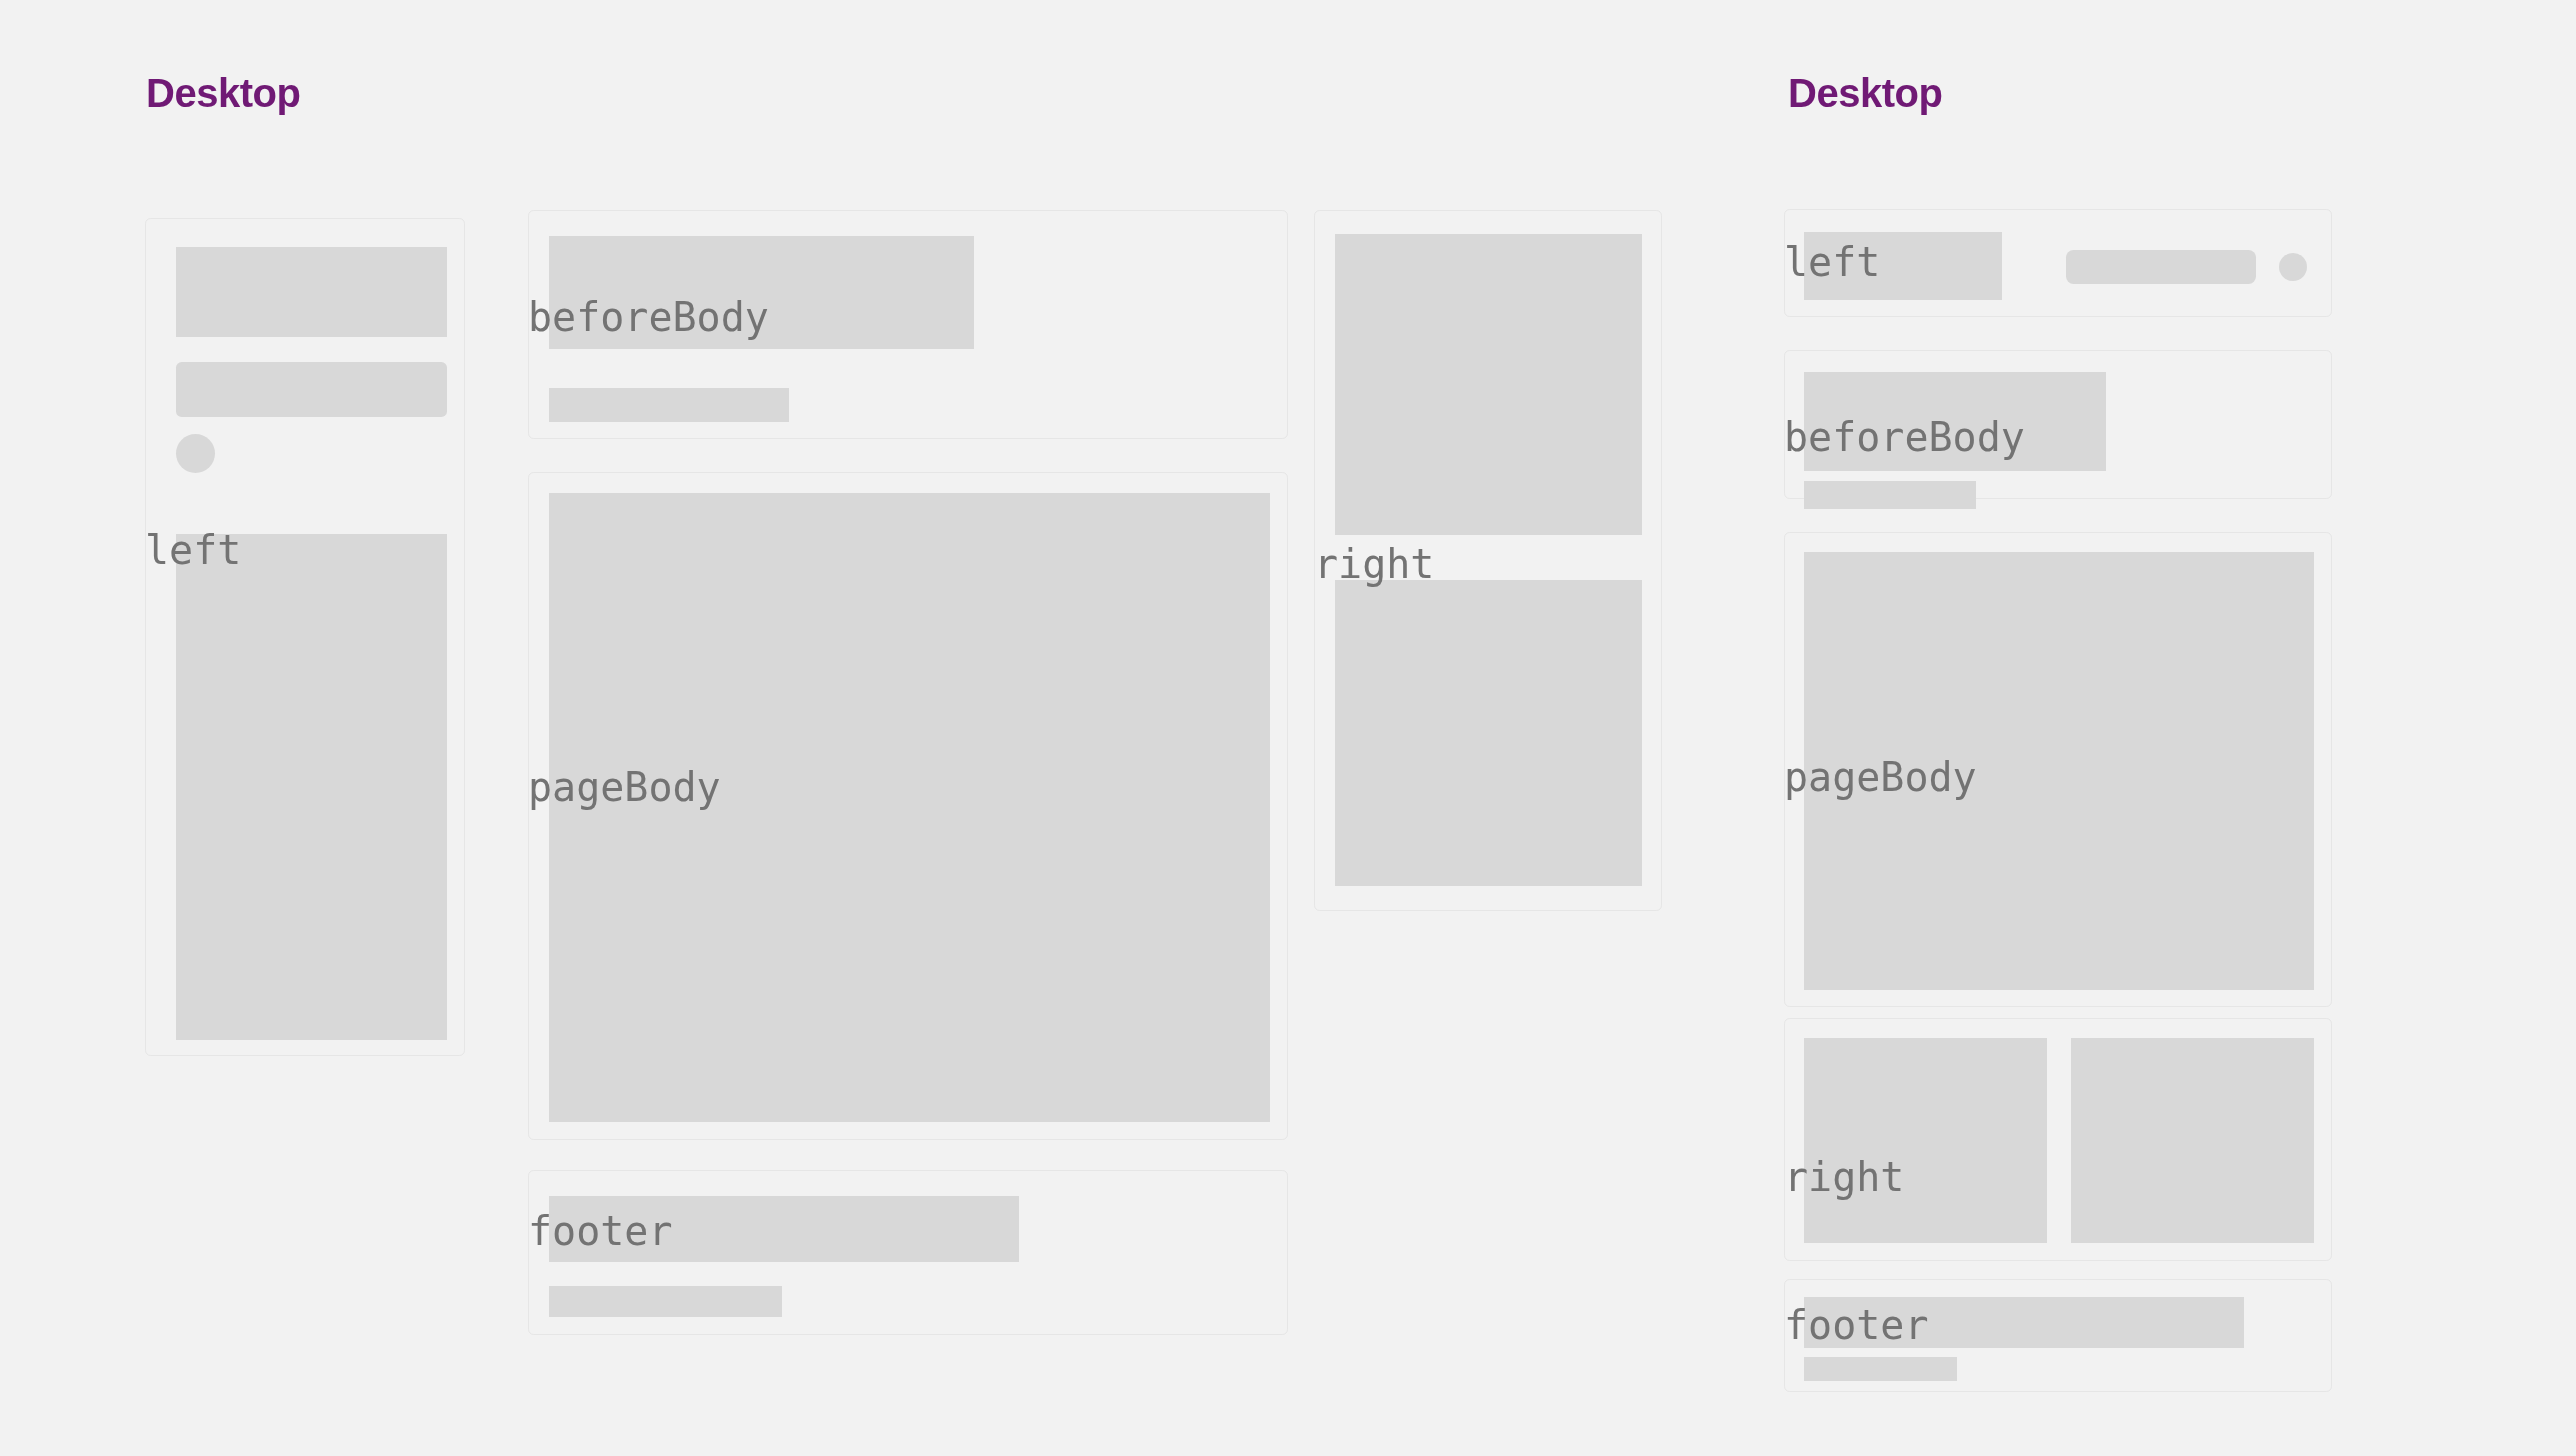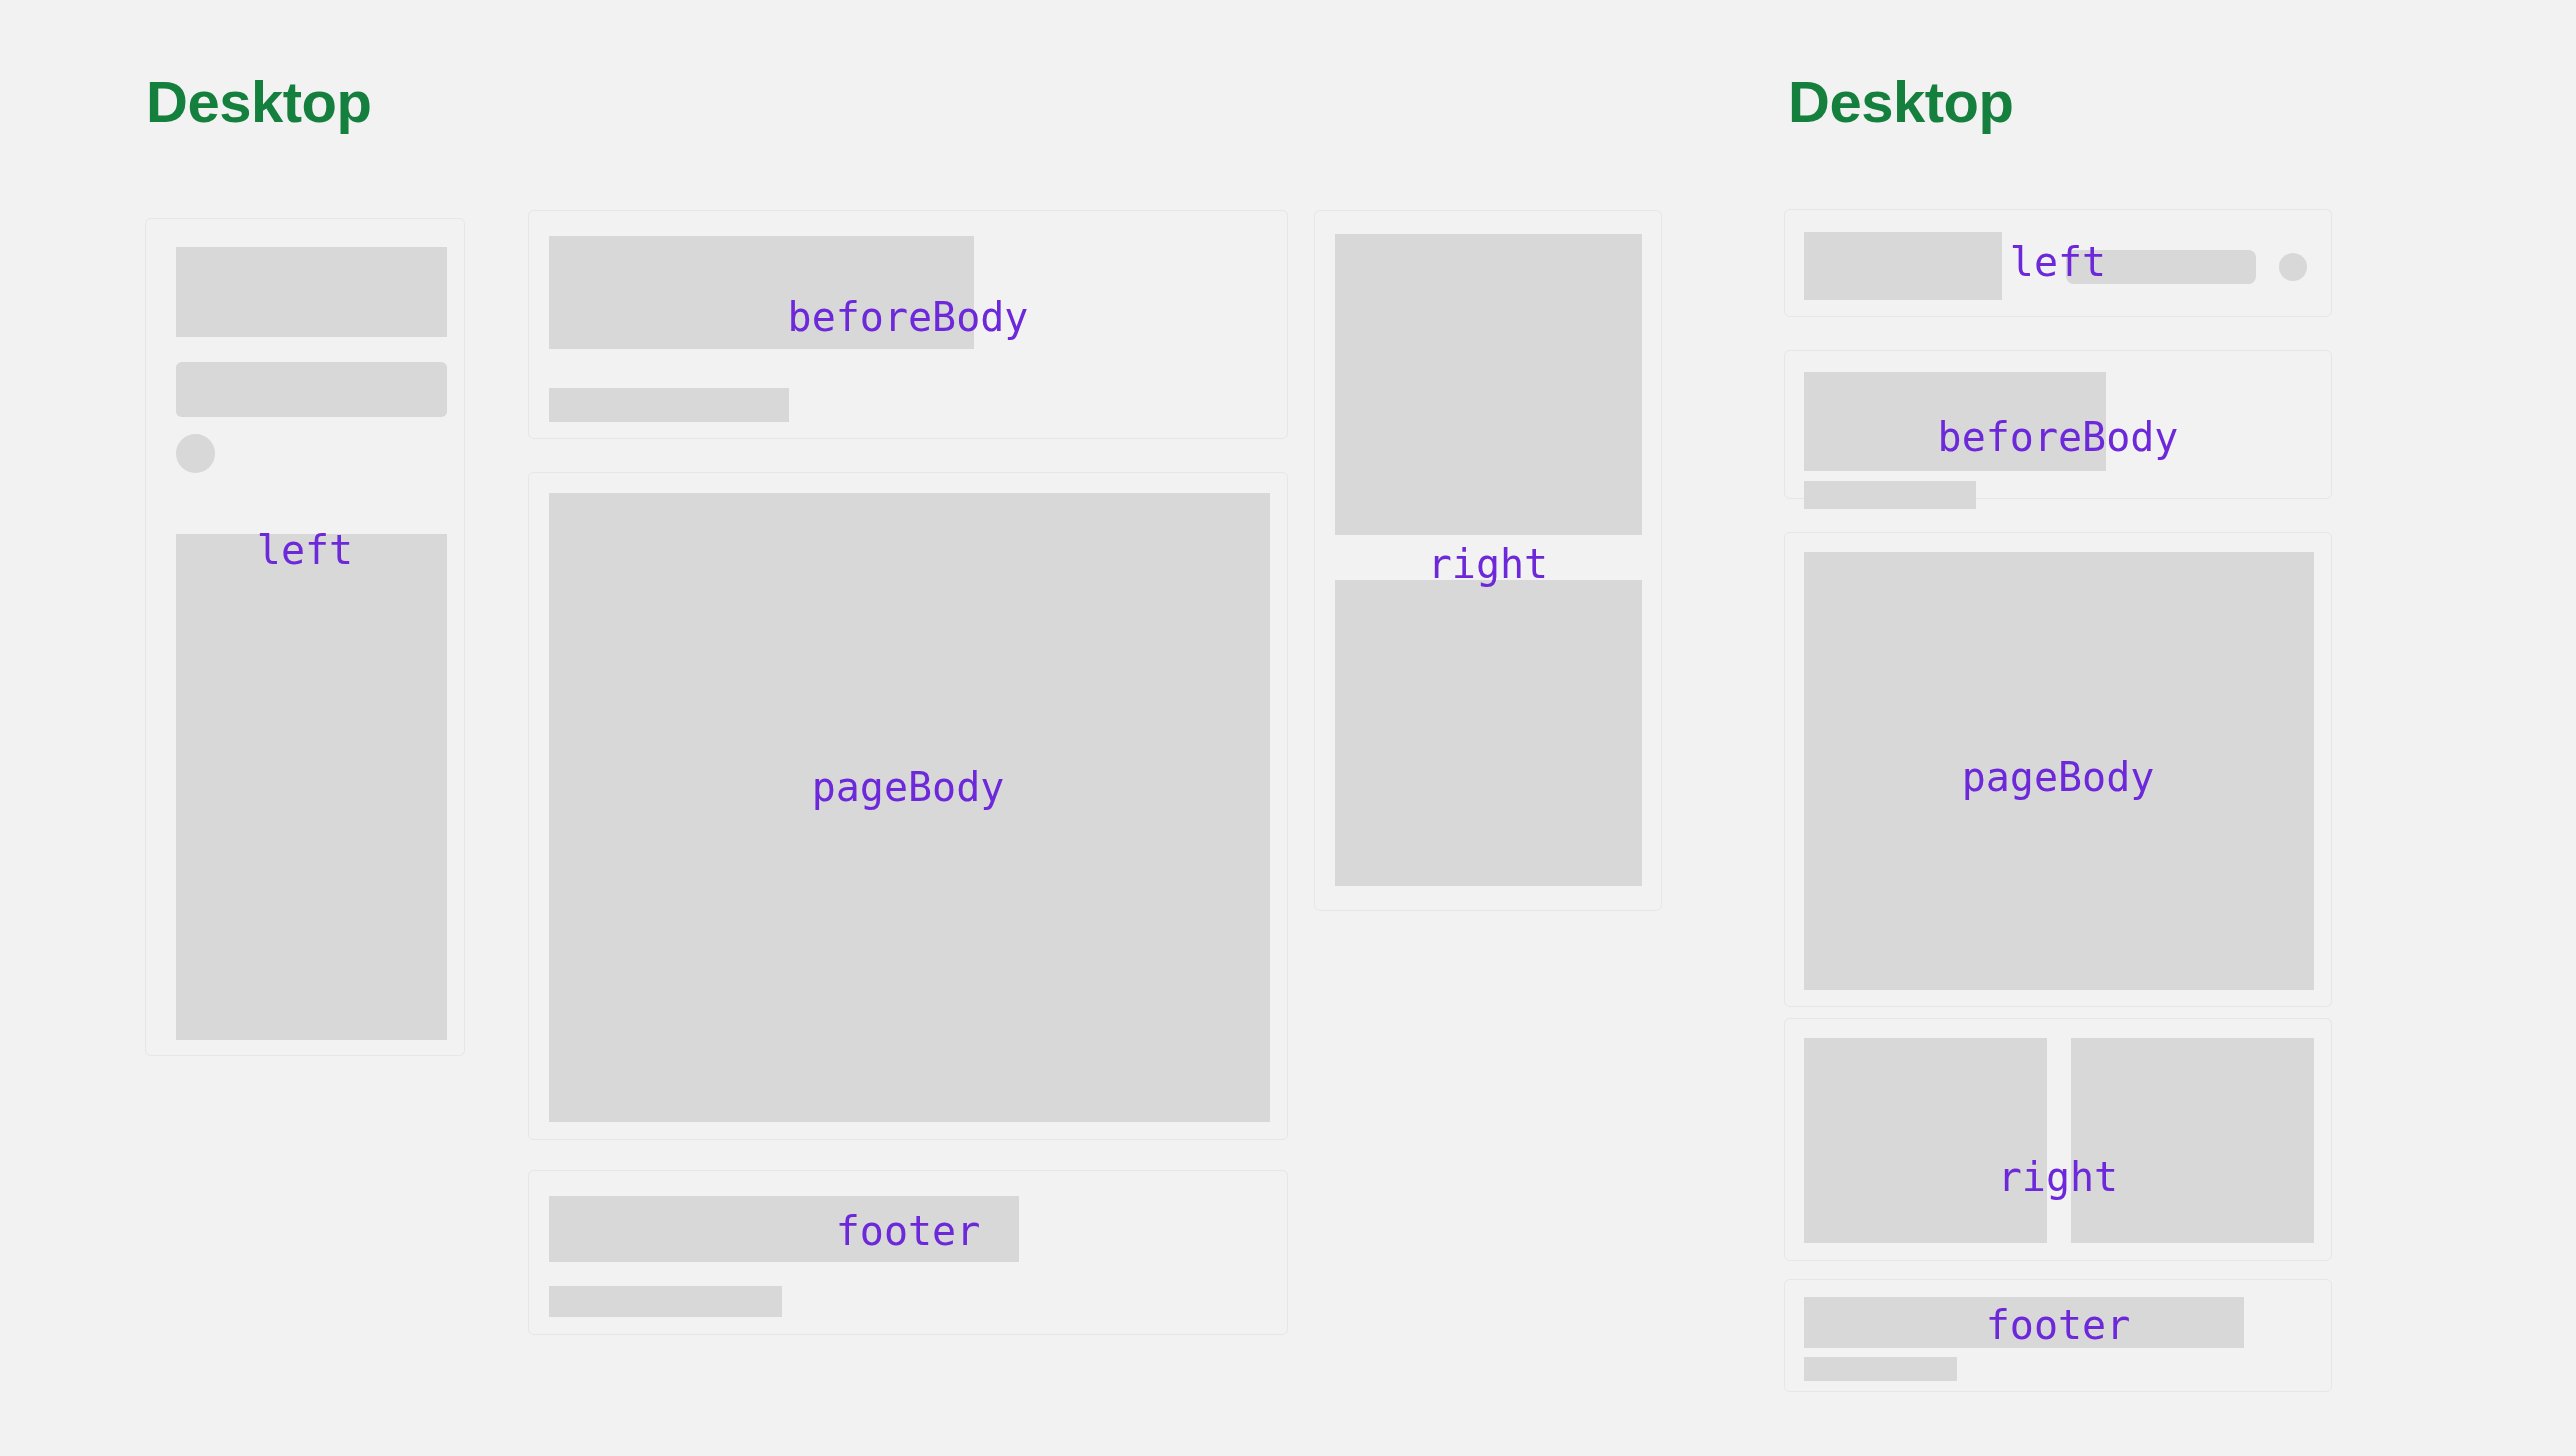--- a/index.html
+++ b/index.html
@@ -13,23 +13,23 @@
     position: relative;
     font-family: "Liberation Sans", sans-serif;
     overflow: hidden;
   }
 
   
   .section-title {
     position: absolute;
     font-family: "Liberation Sans", sans-serif;
     font-weight: bold;
-    font-size: 58px;
+    font-size: 40px;
     line-height: 1;
-    color: #15803d;
+    color: #701a75;
     letter-spacing: -0.5px;
     white-space: nowrap;
   }
   #desktop-title { left: 146px; top: 73px; }
   #mobile-title  { left: 1788px; top: 73px; }
 
   
   .panel {
     position: absolute;
     background: #f2f2f2;
@@ -47,23 +47,23 @@
   .dot {
     position: absolute;
     background: #d8d8d8;
     border-radius: 50%;
   }
 
   
   .region-label {
     position: absolute;
     font-family: "DejaVu Sans Mono", "Liberation Mono", monospace;
-    color: #6d28d9;
+    color: #737373;
     white-space: nowrap;
-    text-align: center;
+    text-align: left;
     pointer-events: none;
   }
 
   
   
   #d-left-panel   { left: 145px;  top: 218px;  width: 320px;  height: 838px; }
   #d-left-b1      { left: 30px;   top: 28px;   width: 271px;  height: 90px; }
   #d-left-b2      { left: 30px;   top: 143px;  width: 271px;  height: 55px;  border-radius: 5.6px; }
   #d-left-dot     { left: 30px;   top: 215px;  width: 39px;   height: 39px; }
   #d-left-b3      { left: 30px;   top: 315px;  width: 271px;  height: 506px; }

